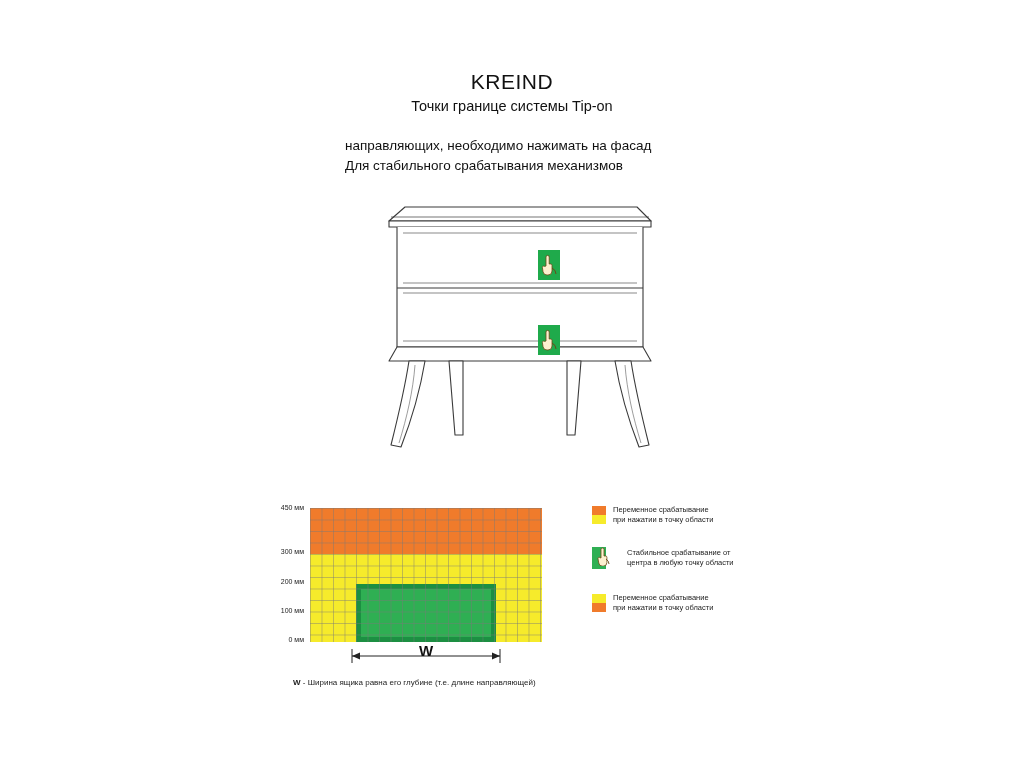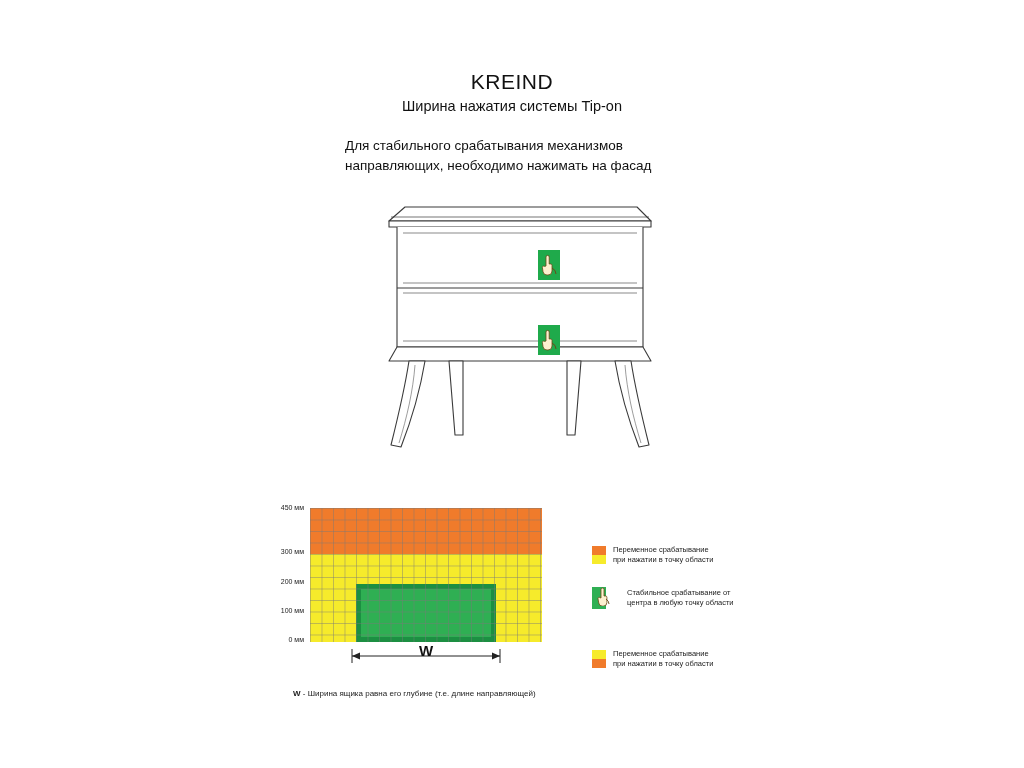--- a/index.html
+++ b/index.html
@@ -128,40 +128,39 @@
     top: -4px;
     width: 152px;
     text-align: center;
     font-size: 15px;
     font-weight: bold;
     color: #111;
   }
   .w-note {
     position: absolute;
     left: 45px;
-    top: 189px;
+    top: 178px;
     font-size: 8px;
     color: #222;
     white-space: nowrap;
   }
   .w-note b { font-weight: bold; }
 
   
   .legend {
     position: absolute;
     left: 592px;
     top: 505px;
     width: 200px;
   }
   .legend-row {
     position: relative;
     display: flex;
     align-items: center;
     margin-bottom: 13px;
-    margin-top: 40px;
   }
   .swatch {
     width: 14px;
     flex: 0 0 14px;
     margin-right: 7px;
   }
   .swatch i {
     display: block;
     height: 9px;
     width: 14px;
@@ -179,26 +178,26 @@
     transform: translateY(-50%);
   }
 </style>
 </head>
 <body>
 
 <div class="page">
 
   <div class="title-block">
     <div class="brand">KREIND</div>
-    <div class="subtitle">Ширина нажатия системы Tip-on</div>
+    <div class="subtitle">Точки границе системы Tip-on</div>
   </div>
 
   <div class="intro">
+    <div>направляющих, необходимо нажимать на фасад</div>
     <div>Для стабильного срабатывания механизмов</div>
-    <div>направляющих, необходимо нажимать на фасад</div>
   </div>
 
   <div class="drawing">
     <svg width="290" height="265" viewBox="0 0 290 265" fill="none" stroke="#3a3a3a" stroke-width="1.1" stroke-linejoin="round">
 
       <path d="M14 26 L30 12 L262 12 L276 26 Z" fill="#ffffff"></path>
       <path d="M14 26 L276 26 L276 32 L14 32 Z" fill="#ffffff"></path>
       <path d="M30 12 L30 6 L262 6 L262 12" fill="#ffffff" opacity="0"></path>
       <path d="M16 22 L274 22" stroke-width="0.7"></path>
 
@@ -284,21 +283,21 @@
       <div class="swatch">
         <i style="background:#F07B2B;"></i>
         <i style="background:#F6EB2B;"></i>
       </div>
       <div class="legend-text">
         <span>Переменное срабатывание</span>
         <span>при нажатии в точку области</span>
       </div>
     </div>
 
-    <div class="legend-row" style="margin-top:22px; margin-bottom:16px;">
+    <div class="legend-row" style="margin-top:22px; margin-bottom:24px;">
       <div class="swatch">
         <i style="background:#2FAF53; height:11px;"></i>
         <i style="background:#2FAF53; height:11px;"></i>
       </div>
       <span class="legend-hand">
         <svg width="16" height="20" viewBox="0 0 16 20">
           <g transform="translate(2,1)">
             <path d="M4 11 L4 2.5 a1.5 1.5 0 0 1 3 0 L7 9 L8.6 9 a1.3 1.3 0 0 1 1.3 1.3 L9.9 15.5 a3.6 3.6 0 0 1 -3.6 3.6 L5.4 19.1 a3.6 3.6 0 0 1 -3.6 -3 L1 11.8 a1.2 1.2 0 0 1 2 -1.1 Z" fill="#fdf0cf" stroke="#6b4a18" stroke-width="0.8"></path>
           </g>
           <path d="M11 13 q3 2 3 5" stroke="#6b4a18" stroke-width="0.9" fill="none"></path>

